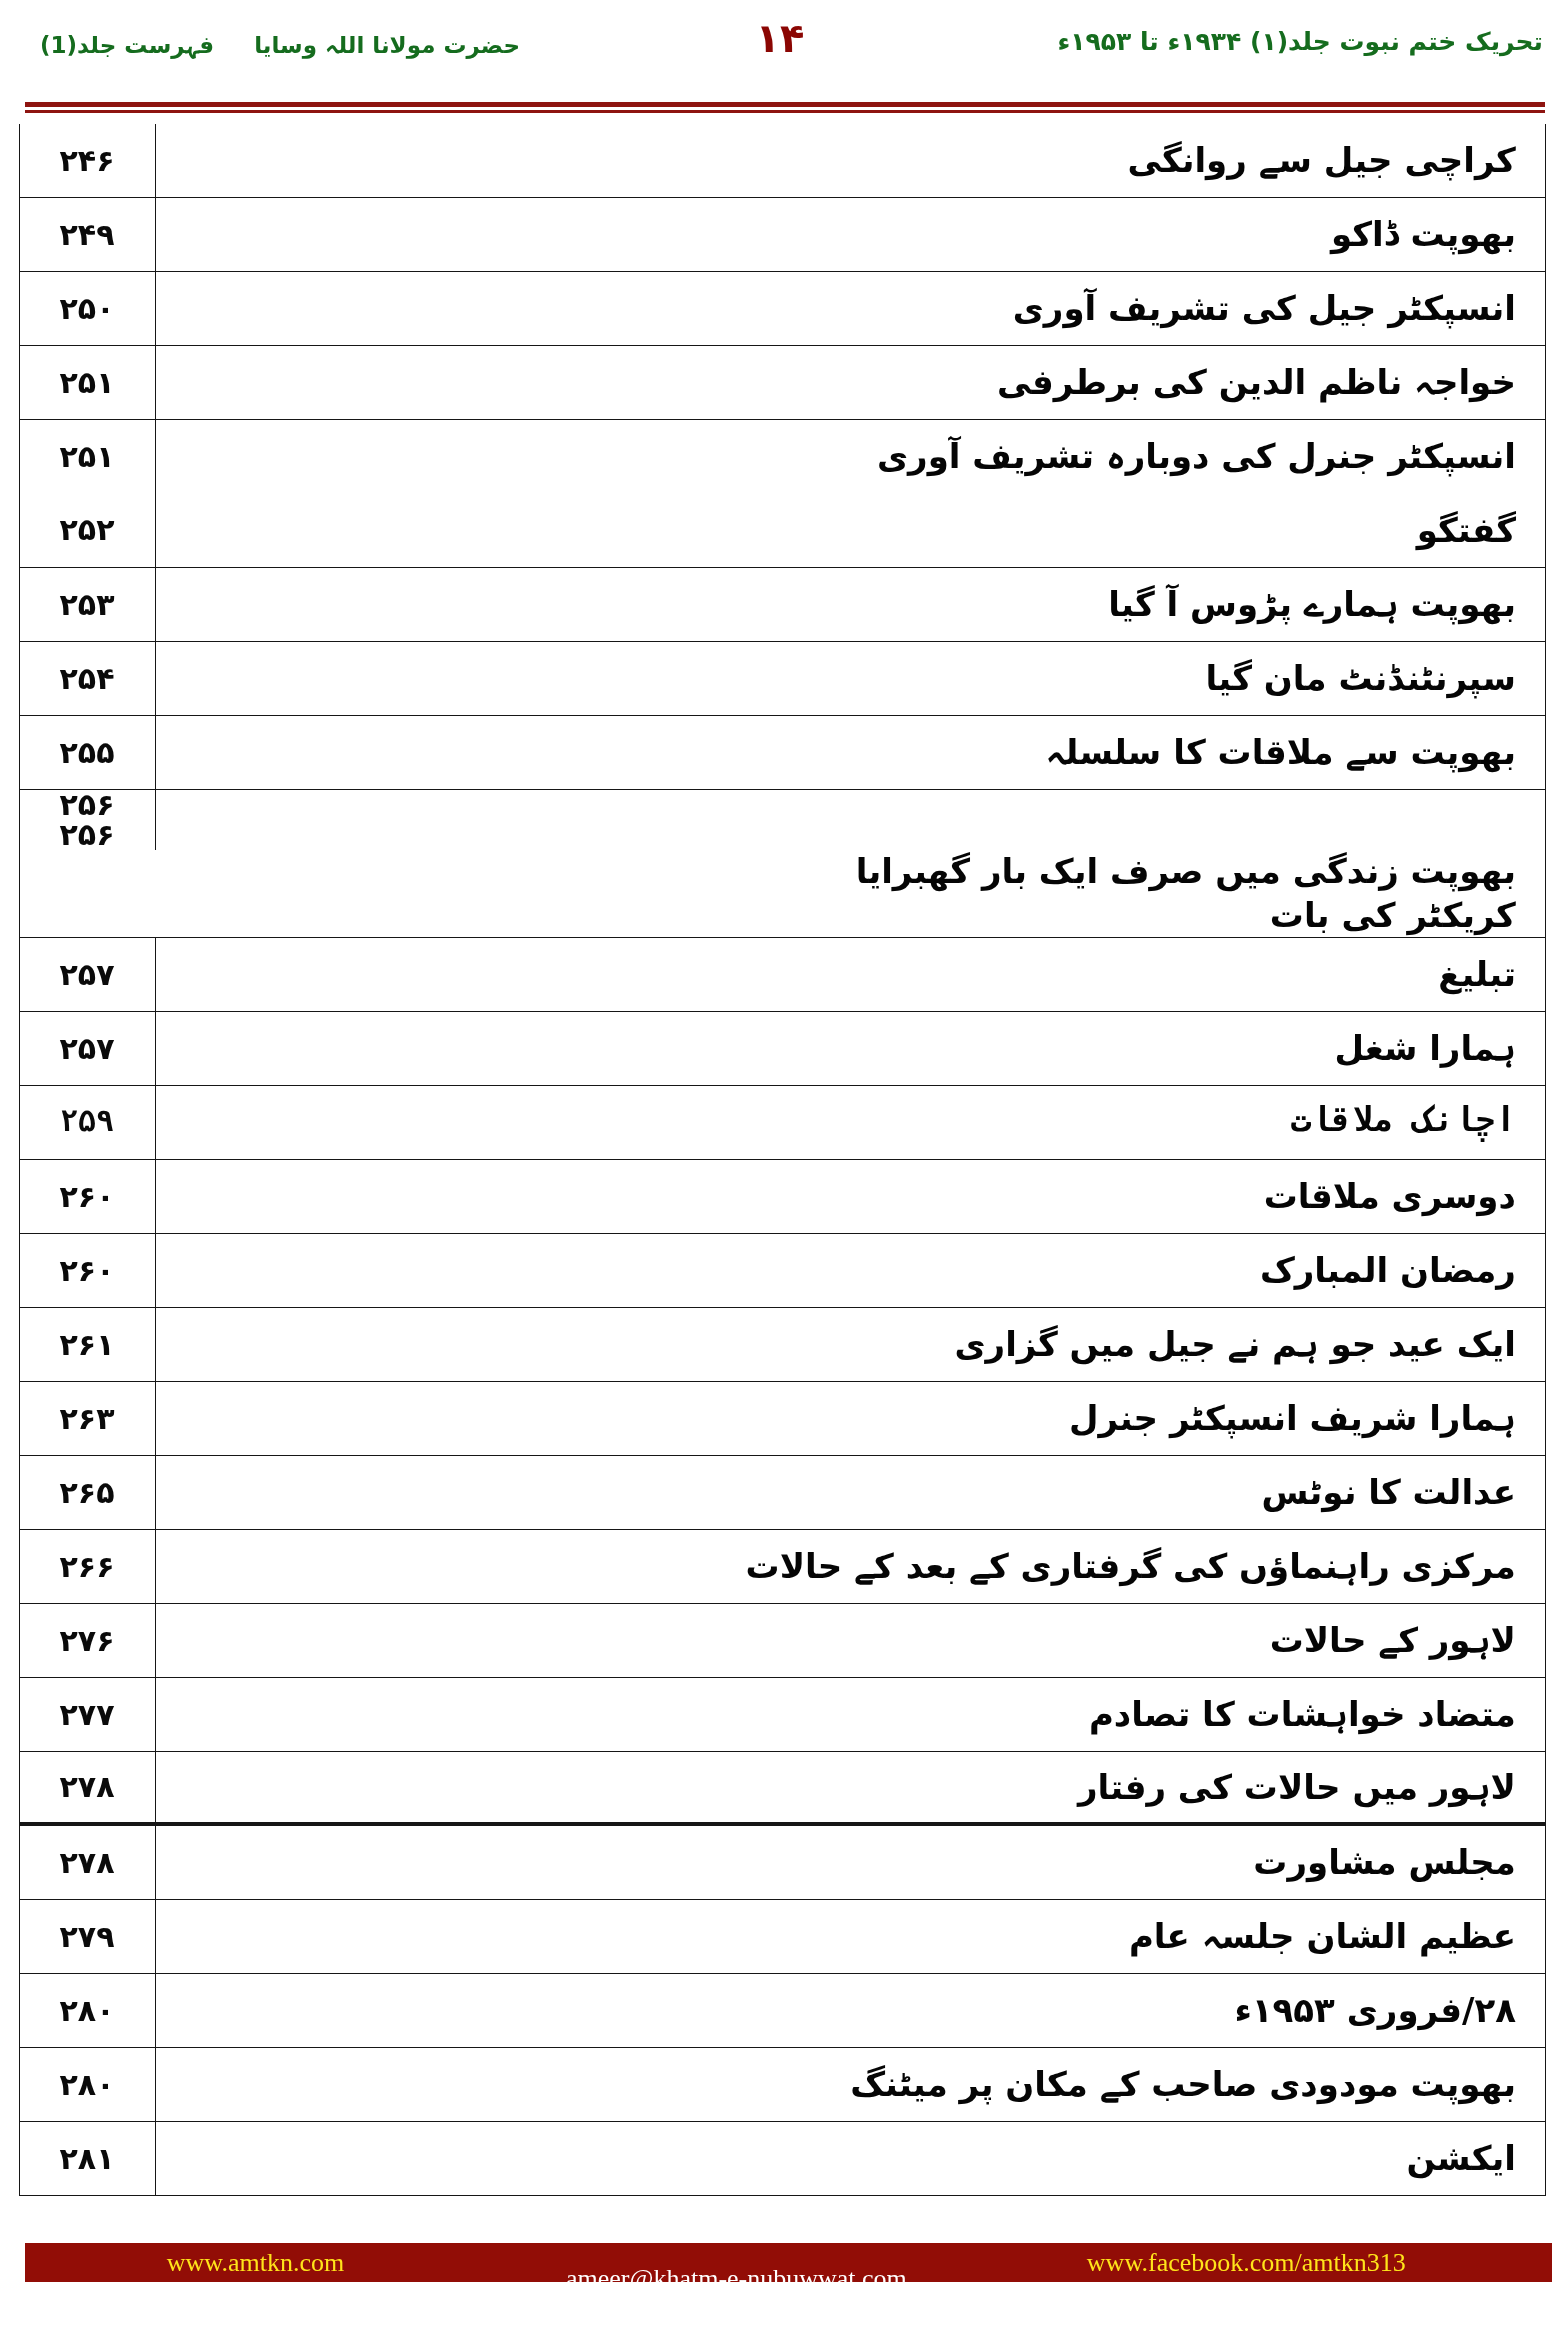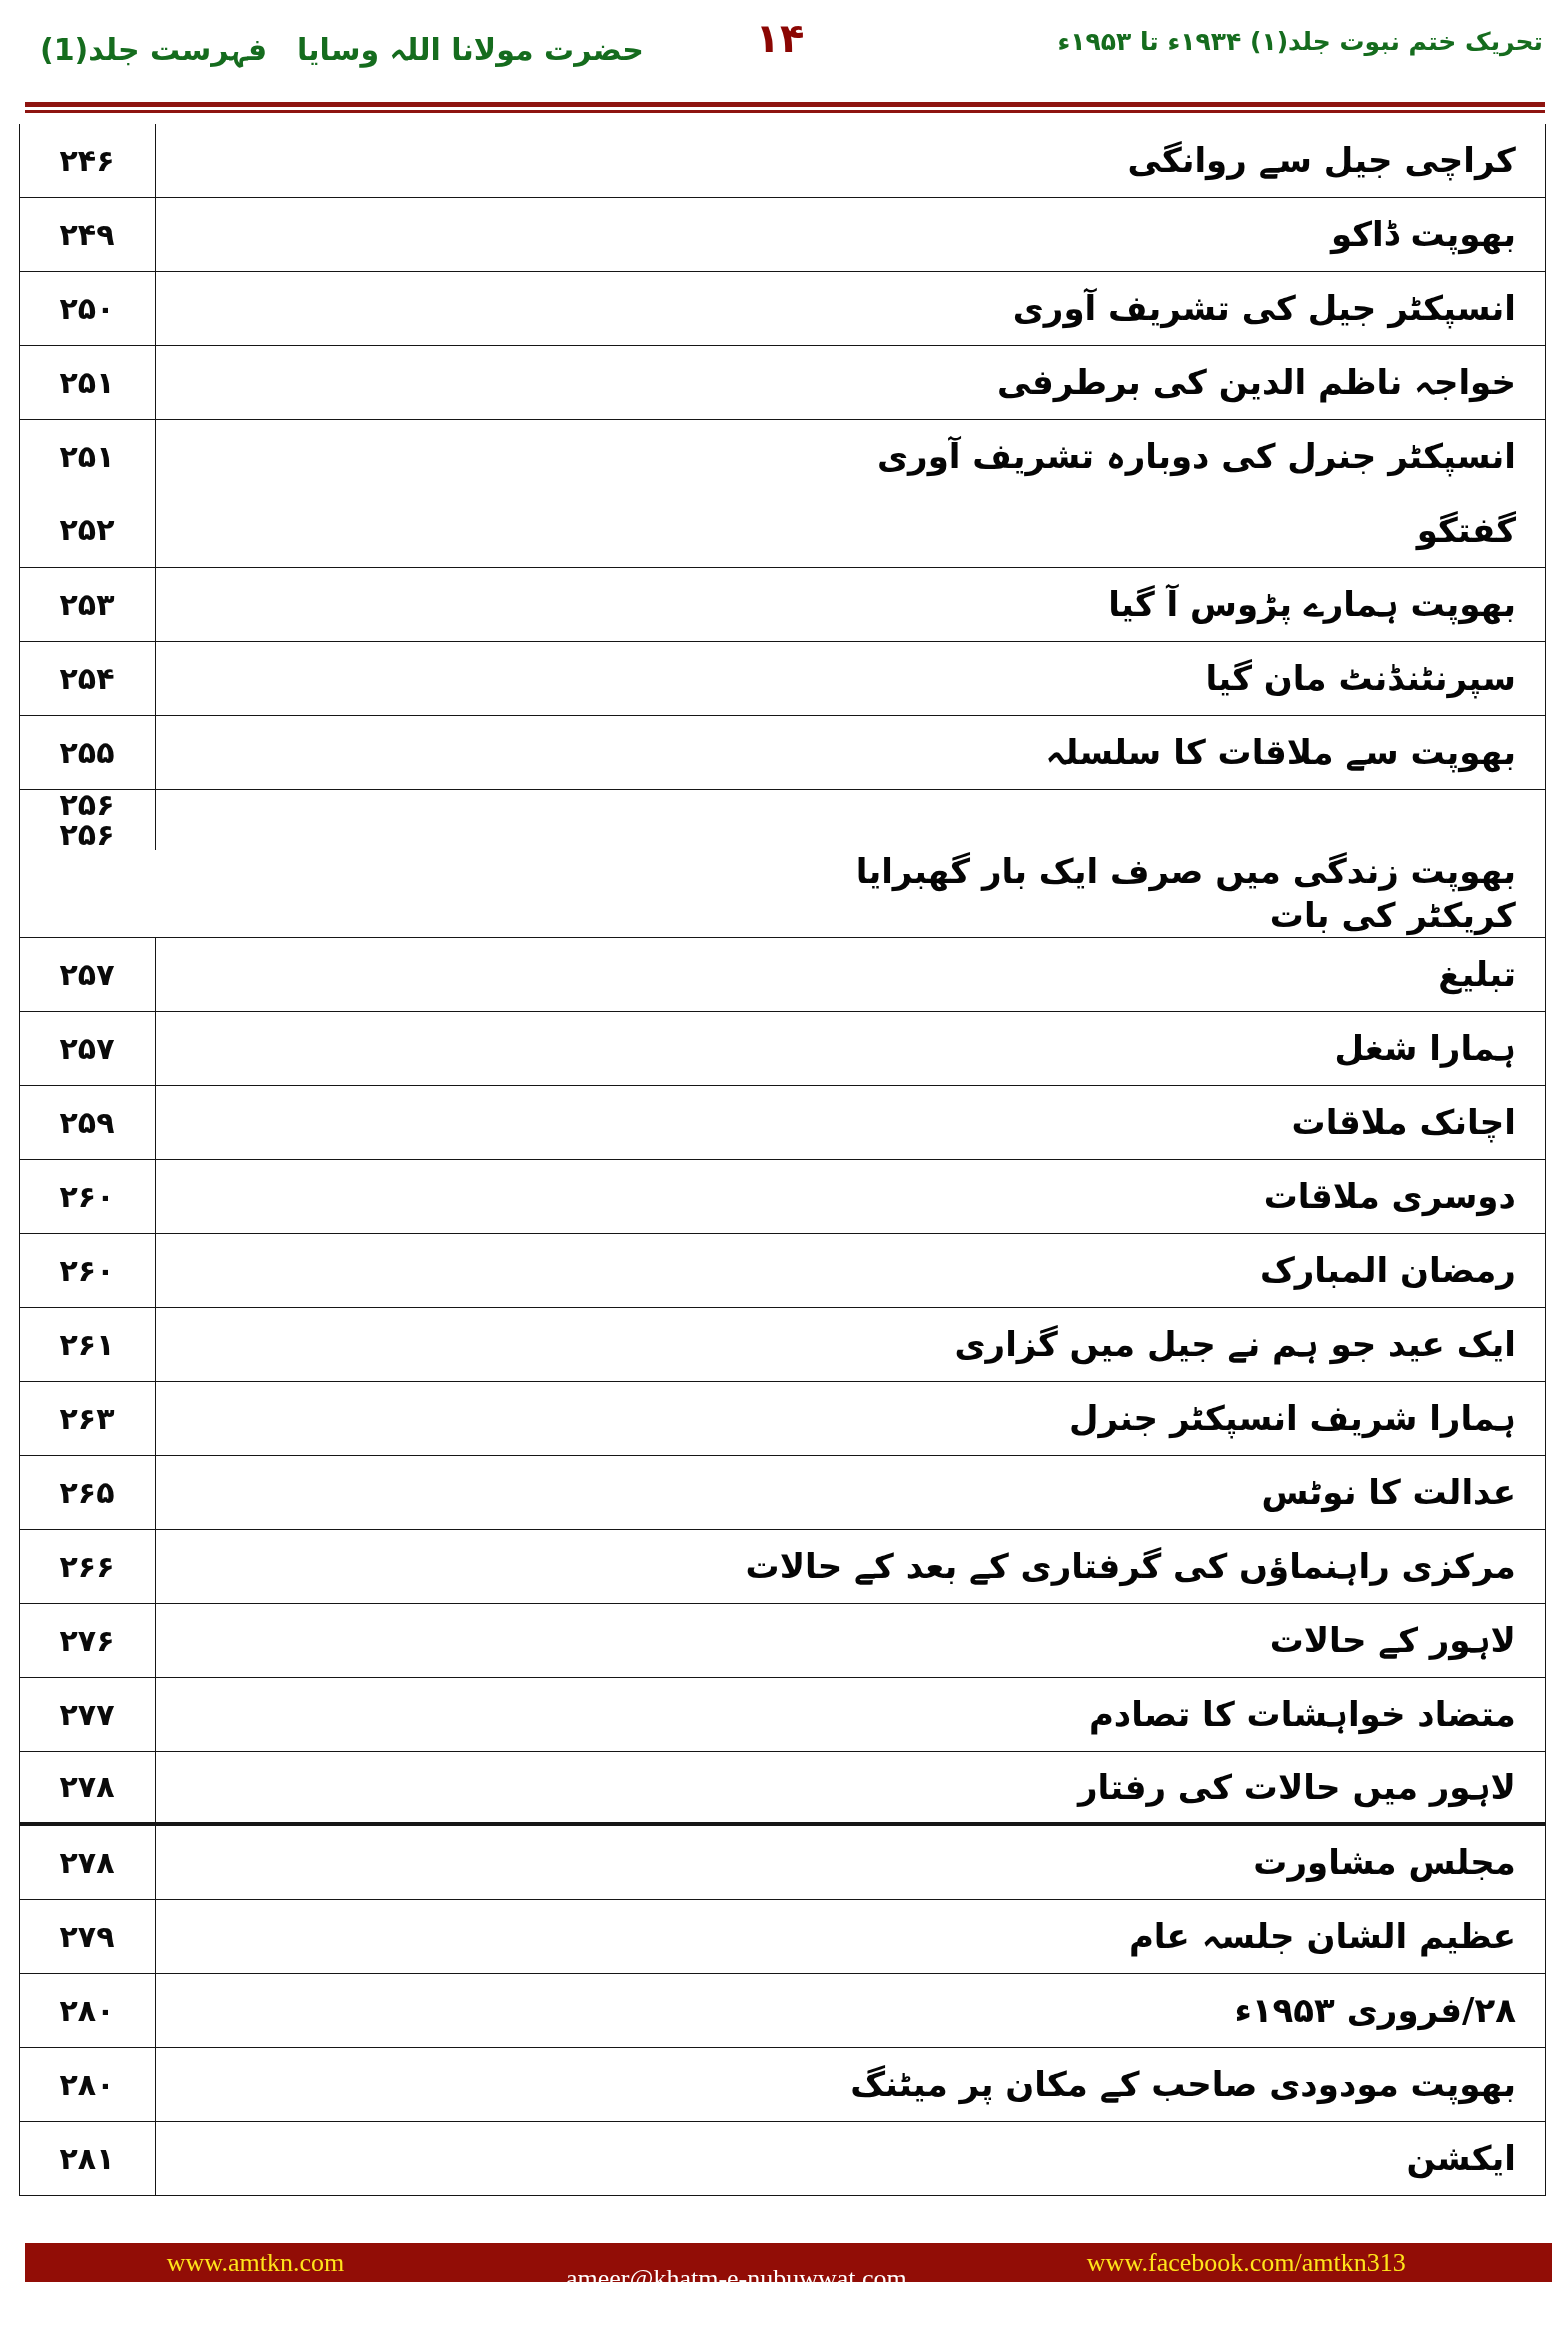--- a/index.html
+++ b/index.html
@@ -7,22 +7,22 @@
     position:relative;
     width:1560px; height:2330px;
     background:#ffffff;
     font-family:"DejaVu Sans", sans-serif;
     overflow:hidden;
   }
 
   
   .header-left {
     position:absolute; left:40px; top:32px;
-    display:flex; align-items:baseline; gap:30px;
-    color:#156c1e; font-weight:bold; font-size:30px;
+    display:flex; align-items:baseline; gap:40px;
+    color:#156c1e; font-weight:bold; font-size:23px;
     white-space:nowrap;
   }
   .page-number-center {
     position:absolute; left:0; right:0; top:15px;
     text-align:center;
     color:#8b0603; font-weight:bold; font-size:40px;
   }
   .header-right {
     position:absolute; right:17px; top:27px;
     color:#156c1e; font-weight:bold; font-size:25px;
@@ -199,21 +199,21 @@
 
   <div class="row" style="height: 74px;">
     <div class="num-col">
           <div class="pno">۲۵۷</div>
         </div>
     <div class="title-col">
           <div class="title" dir="rtl">ہمارا شغل</div>
         </div>
   </div>
 
-  <div class="row" style="height: 74px;">
+  <div class="row" style="height: 74px; font-family: Liberation Mono, monospace;">
     <div class="num-col">
           <div class="pno">۲۵۹</div>
         </div>
     <div class="title-col">
           <div class="title" dir="rtl">اچانک ملاقات</div>
         </div>
   </div>
 
   <div class="row" style="height: 74px;">
     <div class="num-col">

